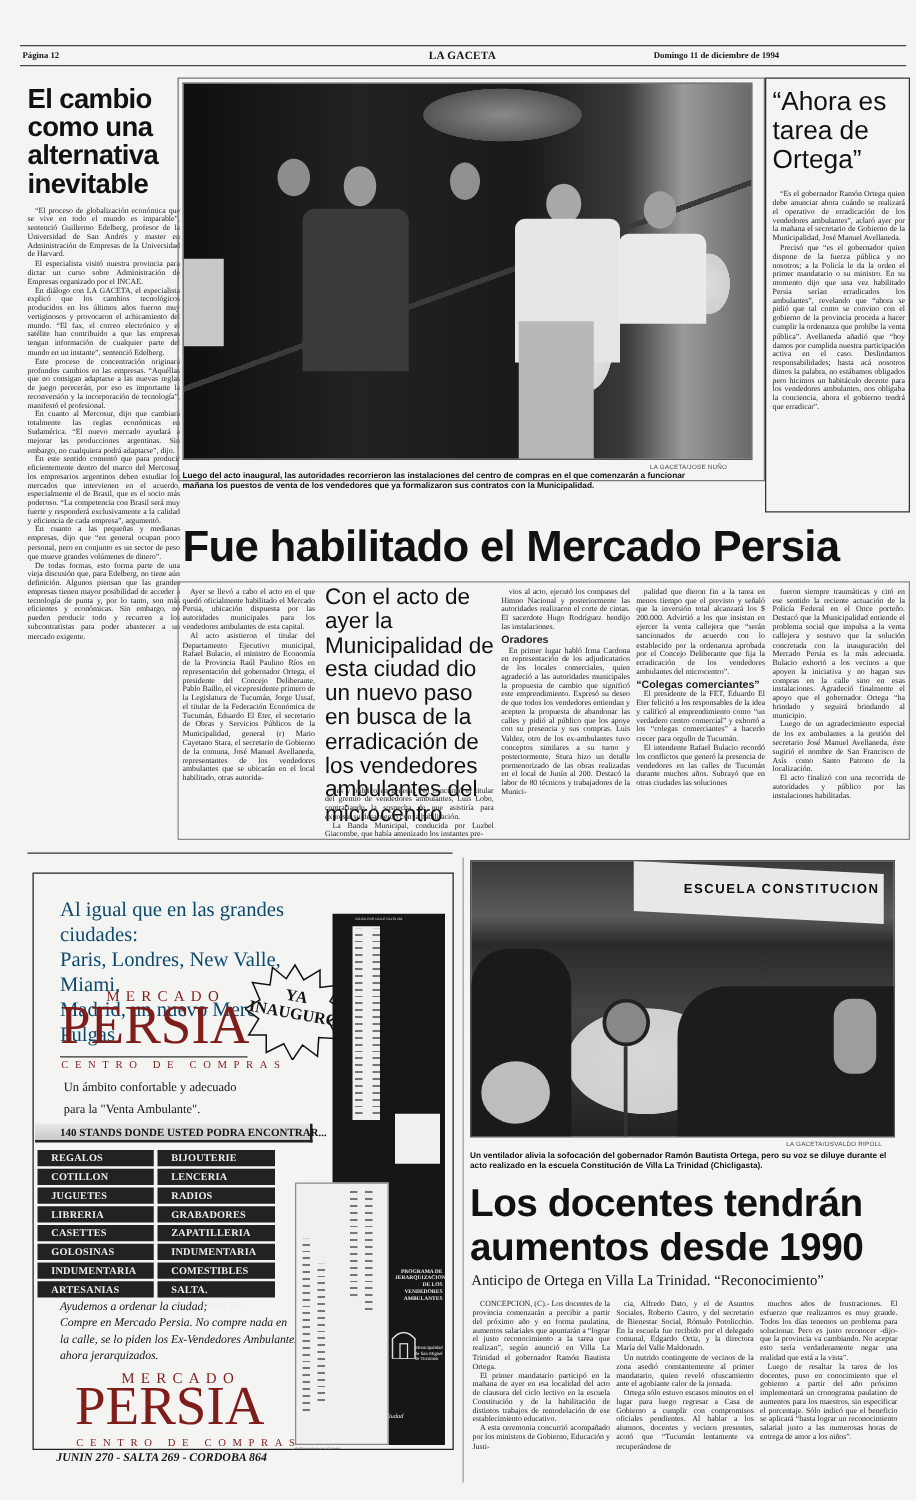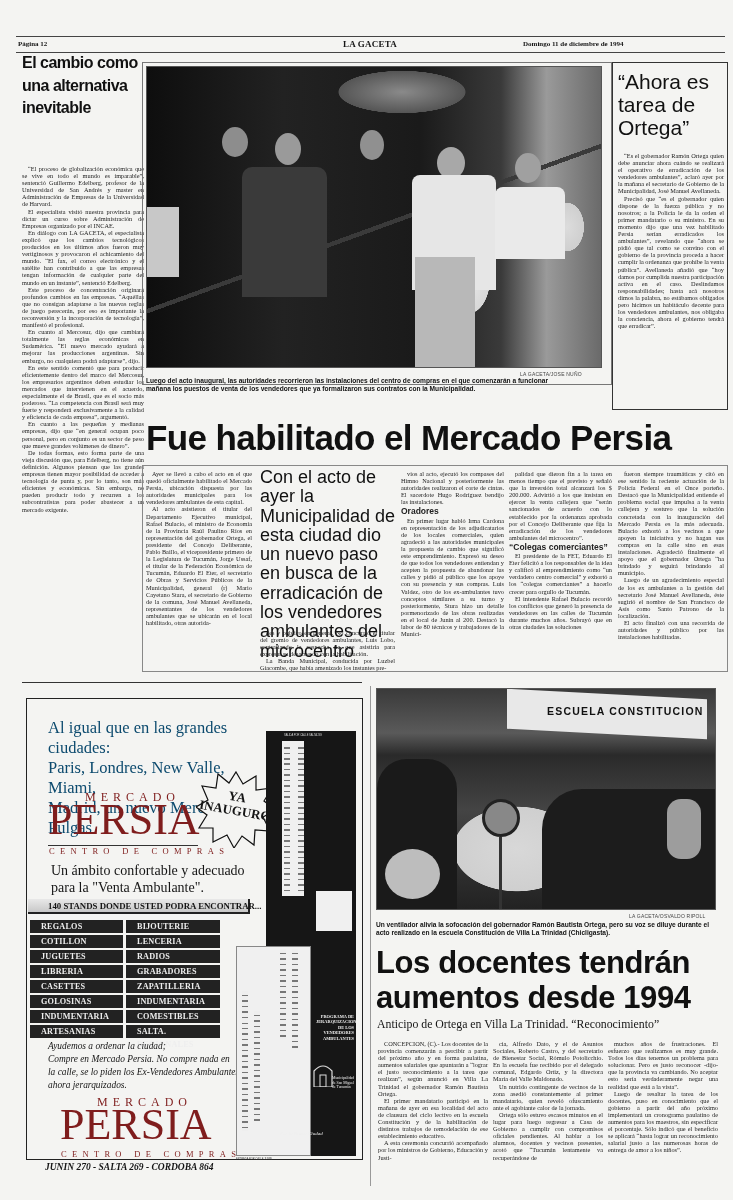--- a/index.html
+++ b/index.html
@@ -35,21 +35,21 @@
 <body>
 
 <div class="masthead-line" style="top:36px;"></div>
 <div class="masthead">
   <span class="left">Página 12</span>
   <span class="center">LA GACETA</span>
   <span class="right">Domingo 11 de diciembre de 1994</span>
 </div>
 <div class="masthead-line" style="top:52px;"></div>
 
-<div class="abs sans-head" style="left:22px; top:52px; width:122px; font-size:16px; line-height:22.5px; letter-spacing:-0.5px;">El cambio como una alternativa inevitable</div>
+<div class="abs sans-head" style="left:22px; top:68px; width:122px; font-size:22px; line-height:22.5px; letter-spacing:-0.5px;">El cambio como una alternativa inevitable</div>
 <div class="abs body-col" style="left:22px; top:165px; width:122px;">
   <p>“El proceso de globalización económica que se vive en todo el mundo es imparable”, sentenció Guillermo Edelberg, profesor de la Universidad de San Andrés y master en Administración de Empresas de la Universidad de Harvard.</p>
   <p>El especialista visitó nuestra provincia para dictar un curso sobre Administración de Empresas organizado por el INCAE.</p>
   <p>En diálogo con LA GACETA, el especialista explicó que los cambios tecnológicos producidos en los últimos años fueron muy vertiginosos y provocaron el achicamiento del mundo. “El fax, el correo electrónico y el satélite han contribuido a que las empresas tengan información de cualquier parte del mundo en un instante”, sentenció Edelberg.</p>
   <p>Este proceso de concentración originará profundos cambios en las empresas. “Aquéllas que no consigan adaptarse a las nuevas reglas de juego perecerán, por eso es importante la reconversión y la incorporación de tecnología”, manifestó el profesional.</p>
   <p>En cuanto al Mercosur, dijo que cambiará totalmente las reglas económicas en Sudamérica. “El nuevo mercado ayudará a mejorar las producciones argentinas. Sin embargo, no cualquiera podrá adaptarse”, dijo.</p>
   <p>En este sentido comentó que para producir eficientemente dentro del marco del Mercosur, los empresarios argentinos deben estudiar los mercados que intervienen en el acuerdo, especialmente el de Brasil, que es el socio más poderoso. “La competencia con Brasil será muy fuerte y responderá exclusivamente a la calidad y eficiencia de cada empresa”, argumentó.</p>
   <p>En cuanto a las pequeñas y medianas empresas, dijo que “en general ocupan poco personal, pero en conjunto es un sector de peso que mueve grandes volúmenes de dinero”.</p>
   <p>De todas formas, esto forma parte de una vieja discusión que, para Edelberg, no tiene aún definición. Algunos piensan que las grandes empresas tienen mayor posibilidad de acceder a tecnología de punta y, por lo tanto, son más eficientes y económicas. Sin embargo, no pueden producir todo y recurren a los subcontratistas para poder abastecer a un mercado exigente.</p>
 </div>
@@ -129,21 +129,21 @@
   <div>INAUGURO</div>
 </div>
 
 <div class="persia-logo" style="left:48px; top:790px; width:160px; height:65px;">
   <span class="mer" style="left:37px; top:0;">MERCADO</span>
   <span class="big" style="left:0; top:4px;">PERSIA</span>
   <span class="centro" style="left:1px; top:56px; white-space:nowrap;">CENTRO DE COMPRAS</span>
 </div>
 <div class="rule" style="left:48px; top:845px; width:150px; height:1px;"></div>
 
-<div class="abs" style="left:51px; top:862px; width:220px; font-family:'Liberation Serif', serif; font-size:14px; line-height:17px;">
+<div class="abs" style="left:51px; top:862px; width:220px; font-family:'Liberation Serif', serif; font-size:10px; line-height:17px;">
   <div>Un ámbito confortable y adecuado</div>
   <div>para la "Venta Ambulante".</div>
 </div>
 
 <div class="abs" style="left:28px; top:899px; width:222px; height:15px; background:linear-gradient(#e8e8e8,#c8c8c8); border-right:2px solid #222; border-bottom:2px solid #222; font-family:'Liberation Serif', serif; font-weight:bold; font-size:8.8px; line-height:15px; padding-left:20px; white-space:nowrap;">140 STANDS DONDE USTED PODRA ENCONTRAR...</div>
 
 <div class="abs" style="left:30px; top:920px;">
   <div class="ad-stand">
       <span>REGALOS</span>
       <span>BIJOUTERIE</span>
@@ -234,21 +234,21 @@
   <div class="abs" style="left:105px; top:110px; width:38px; height:38px; border-radius:50%; border:3px solid #222; background:#888;"></div>
   <div class="abs" style="left:122px; top:148px; width:3px; height:74px; background:#333;"></div>
   <div class="abs" style="left:165px; top:100px; width:175px; height:122px; background:#1c1c1c; border-radius:40px 0 0 0;"></div>
   <div class="abs" style="left:290px; top:110px; width:34px; height:60px; border-radius:14px; background:#9d9d9d;"></div>
 </div>
 <div class="credit" style="left:629px; top:913px;">LA GACETA/OSVALDO RIPOLL</div>
 <div class="caption" style="left:376px; top:921px; width:340px;">Un ventilador alivia la sofocación del gobernador Ramón Bautista Ortega, pero su voz se diluye durante el acto realizado en la escuela Constitución de Villa La Trinidad (Chicligasta).</div>
 
 <div class="abs sans-head" style="left:376px; top:945px; width:350px; font-size:31px; line-height:35px; letter-spacing:-0.4px; white-space:nowrap;">
   <div>Los docentes tendrán</div>
-  <div>aumentos desde 1994</div>
+  <div>aumentos desde 1990</div>
 </div>
 <div class="abs" style="left:377px; top:1017px; font-family:'Liberation Serif', serif; font-size:11.8px; white-space:nowrap;">Anticipo de Ortega en Villa La Trinidad. “Reconocimiento”</div>
 
 <div class="abs body-col" style="left:378px; top:1040px; width:110px;">
   <p>CONCEPCION, (C).- Los docentes de la provincia comenzarán a percibir a partir del próximo año y en forma paulatina, aumentos salariales que apuntarán a “lograr el justo reconocimiento a la tarea que realizan”, según anunció en Villa La Trinidad el gobernador Ramón Bautista Ortega.</p>
   <p>El primer mandatario participó en la mañana de ayer en esa localidad del acto de clausura del ciclo lectivo en la escuela Constitución y de la habilitación de distintos trabajos de remodelación de ese establecimiento educativo.</p>
   <p>A esta ceremonia concurrió acompañado por los ministros de Gobierno, Educación y Justi-</p>
 </div>
 <div class="abs body-col" style="left:493px; top:1040px; width:110px;">
   <p>cia, Alfredo Dato, y el de Asuntos Sociales, Roberto Castro, y del secretario de Bienestar Social, Rómulo Potolicchio. En la escuela fue recibido por el delegado comunal, Edgardo Ortiz, y la directora María del Valle Maldonado.</p>

